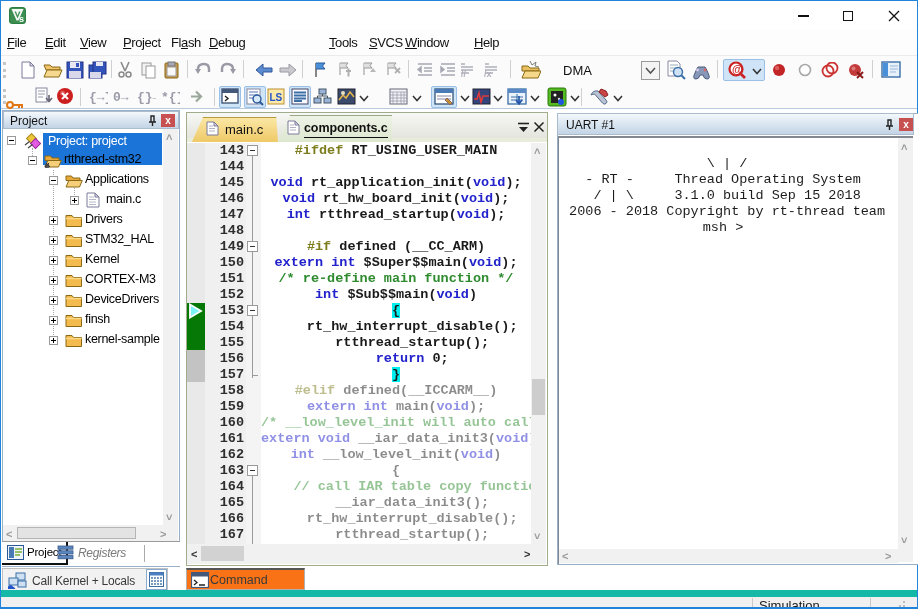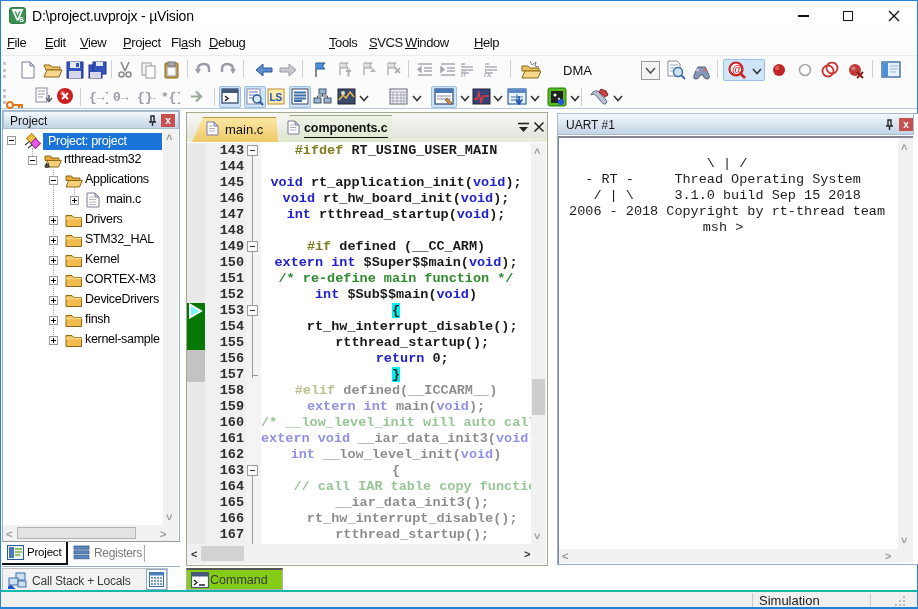--- a/index.html
+++ b/index.html
@@ -15,21 +15,21 @@
   #menubar { position:absolute; left:1px; top:30px; width:916px; height:26px; background:#fdfdfd; border-bottom:1px solid #ebebeb; }
   .menu-item { position:absolute; top:5px; font-size:13px; letter-spacing:-0.4px; color:#111; }
   #toolbar1 { position:absolute; left:1px; top:56px; width:916px; height:28px; background:#fbfbfb; }
   #toolbar2 { position:absolute; left:1px; top:84px; width:916px; height:25px; background:#fbfbfb;
               border-bottom:1px solid #b9cade; }
   .grip { position:absolute; left:3px; width:3px; border-left:3px dotted #c5c5c5; }
   .tsep { position:absolute; top:4px; width:1px; height:18px; background:#d0d0d0; }
   .ticon { position:absolute; width:20px; height:20px; }
   .hl { background:#cfe4f7; border:1px solid #9ac0e8; border-radius:2px; }
   
-  #statusbar { position:absolute; left:1px; top:590px; width:916px; height:17px; background:#f0f0f0; border-top:2px solid #14b8a6; }
+  #statusbar { position:absolute; left:1px; top:590px; width:916px; height:17px; background:#f0f0f0; border-top:7px solid #14b8a6; }
   #statusbar .stext { position:absolute; top:1px; font-size:13px; color:#1a1a1a; }
   #btmline { position:absolute; left:0; top:607px; width:918px; height:2px; background:#2183d9; }
   
   .dockhdr { background:linear-gradient(#f4f8fb,#dce7f2 45%,#c3d4e5); border:1px solid #aabccd; }
   .redx { background:#c75050; color:#fff; text-align:center; }
   
   .trow { position:absolute; height:20px; font-size:12.5px; letter-spacing:-0.3px; color:#000; white-space:nowrap; }
   .ebox { position:absolute; width:9px; height:9px; background:#fff; border:1px solid #9a9a9a; }
   .ebox i { position:absolute; background:#000; }
   
@@ -47,21 +47,20 @@
 <div id="frame"></div>
 
 <div id="titlebar">
   <svg class="abs" style="left:8px; top:6px;" width="17" height="17" viewBox="0 0 17 17">
     <rect x="0" y="0" width="17" height="17" rx="3.5" fill="#2e7d43"></rect>
     <rect x="1" y="1" width="15" height="15" rx="3" fill="#3c8f51"></rect>
     <path d="M2.5 2 L14.5 2 L9.5 13.5 L7.5 13.5 Z" fill="#fff" opacity="0.95"></path>
     <path d="M5.5 4.5 L8.5 11.5 L11.5 4.5 L10 4.5 L8.5 8.5 L7 4.5 Z" fill="#3c8f51"></path>
     <text x="12.5" y="14.5" font-size="9" font-weight="bold" fill="#fff" font-family="Liberation Sans" text-anchor="middle">s</text>
   </svg>
-  <div id="title-text">D:\project.uvprojx - µVision</div>
   <div class="abs" style="left:797px; top:14px; width:11px; height:1.5px; background:#111;"></div>
   <div class="abs" style="left:842px; top:10px; width:10px; height:10px; border:1.4px solid #111;"></div>
   <svg class="abs" style="left:887px; top:9px;" width="12" height="12" viewBox="0 0 12 12">
     <path d="M1 1 L11 11 M11 1 L1 11" stroke="#111" stroke-width="1.3"></path>
   </svg>
 </div>
 
 <div id="menubar">
   <div class="menu-item" style="left:6px;"><u>F</u>ile</div>
   <div class="menu-item" style="left:44px;"><u>E</u>dit</div>
@@ -362,21 +361,21 @@
   <div class="abs" style="left:74px; top:188px; width:1px; height:13px; border-left:1px dotted #a8a8a8;"></div>
   <div class="trow" style="left:0; top:131px;">
     <div class="ebox" style="left:7px; top:5px;">
         <i style="left:1px; top:3px; width:5px; height:1px;"></i>
       </div>
     <svg class="abs" style="left:23px; top:2px;" width="18" height="17">
         <rect x="5" y="2" width="7" height="7" transform="rotate(45 8.5 5.5)" fill="#ecc53a" stroke="#a8861a"></rect>
         <rect x="9" y="7" width="7" height="7" transform="rotate(45 12.5 10.5)" fill="#e55ae5" stroke="#9a2a9a"></rect>
         <path d="M2 12 l4.5 -3.5 M5 15 l4.5 -3.5" stroke="#444" stroke-width="1.2"></path>
       </svg>
-    <div class="abs" style="left:43px; top:2px; width:119px; height:17px; background:#1b75d8; color:#fff; padding:1px 0 0 5px;">Project: project</div>
+    <div class="abs" style="left:43px; top:2px; width:119px; height:32px; background:#1b75d8; color:#fff; padding:1px 0 0 5px;">Project: project</div>
   </div>
   <div class="trow" style="left:0; top:151px;">
     <div class="ebox" style="left:28px; top:5px;">
         <i style="left:1px; top:3px; width:5px; height:1px;"></i>
       </div>
     <svg class="abs" style="left:44px; top:2px;" width="18" height="15">
         <path d="M1 3 h5.5 l1.5 2 h7 v2.5 h-14 z" fill="#e8a83a" stroke="#8a6914"></path>
         <path d="M1 14 l2.8 -6.5 h13.5 l-2.8 6.5 z" fill="#f7cf7a" stroke="#8a6914"></path>
         <circle cx="3" cy="13" r="2.4" fill="#555"></circle>
         <path d="M2 10 l4 4 M5 10 l-4 4" stroke="#333" stroke-width="1"></path>
@@ -495,38 +494,38 @@
 
 <div class="abs" style="left:2px; top:541px; width:178px; height:25px; background:#fff; border-top:1px solid #9a9a9a;"></div>
 <div class="abs" style="left:2px; top:542px; width:66px; height:23px; background:#fff; border-right:2px solid #111; border-bottom:2px solid #111;">
   <svg class="abs" style="left:5px; top:3px;" width="17" height="15">
       <rect x="0.5" y="0.5" width="16" height="14" fill="#eef4fb" stroke="#2a5a9a"></rect>
       <rect x="2" y="2" width="5" height="11" fill="#4a7ab5"></rect>
       <path d="M8 4 h7 M8 7 h7 M8 10 h5" stroke="#7ab03a" stroke-width="1.6"></path>
     </svg>
   <div class="abs" style="left:25px; top:4px; font-size:11.5px; letter-spacing:-0.2px; color:#000;">Project</div>
 </div>
-<div class="abs" style="left:70px; top:542px; width:74px; height:23px;">
+<div class="abs" style="left:54px; top:542px; width:74px; height:23px;font-style:italic;">
   <svg class="abs" style="left:3px; top:3px;" width="17" height="15">
       <rect x="1" y="1" width="15" height="3.2" fill="#5a87c0" stroke="#3a5a8a" stroke-width="0.8"></rect>
       <rect x="1" y="5.8" width="15" height="3.2" fill="#5a87c0" stroke="#3a5a8a" stroke-width="0.8"></rect>
       <rect x="1" y="10.6" width="15" height="3.2" fill="#5a87c0" stroke="#3a5a8a" stroke-width="0.8"></rect>
     </svg>
   <div class="abs" style="left:24px; top:4px; font-size:12px; letter-spacing:-0.3px; color:#7a7a7a;">Registers</div>
 </div>
 <div class="abs" style="left:144px; top:545px; width:1px; height:17px; background:#aaa;"></div>
 
 <div class="abs" style="left:2px; top:568px; width:166px; height:23px; background:#f2f2f2; border:1px solid #c0c0c0;">
   <svg class="abs" style="left:5px; top:3px;" width="20" height="17">
       <rect x="8" y="1" width="9" height="7" fill="#cfe0f2" stroke="#3a6ea5"></rect>
       <rect x="1" y="6" width="9" height="7" fill="#cfe0f2" stroke="#3a6ea5"></rect>
       <rect x="10" y="9" width="8" height="6" fill="#cfe0f2" stroke="#3a6ea5"></rect>
       <path d="M3 13 a4 4 0 1 0 4 3" fill="#2255cc"></path>
     </svg>
-  <div class="abs" style="left:29px; top:5px; font-size:12px; letter-spacing:-0.2px; color:#3a3a3a;">Call Stack + Locals</div>
+  <div class="abs" style="left:29px; top:5px; font-size:12px; letter-spacing:-0.2px; color:#3a3a3a;">Call Kernel + Locals</div>
 </div>
 <div class="abs" style="left:146px; top:569px; width:21px; height:21px; background:#fdfdfd; border:1px solid #88aacc;">
   <svg class="abs" style="left:2px; top:2px;" width="15" height="15">
       <rect x="0.5" y="0.5" width="14" height="14" fill="#fff" stroke="#3a6ea5"></rect>
       <rect x="0.5" y="0.5" width="14" height="3" fill="#4a80c0"></rect>
       <g fill="#3a6ea5">
         <circle cx="3" cy="6" r="0.9"></circle>
         <circle cx="6" cy="6" r="0.9"></circle>
         <circle cx="9" cy="6" r="0.9"></circle>
         <circle cx="12" cy="6" r="0.9"></circle>
@@ -535,21 +534,21 @@
         <circle cx="9" cy="9" r="0.9"></circle>
         <circle cx="12" cy="9" r="0.9"></circle>
         <circle cx="3" cy="12" r="0.9"></circle>
         <circle cx="6" cy="12" r="0.9"></circle>
         <circle cx="9" cy="12" r="0.9"></circle>
         <circle cx="12" cy="12" r="0.9"></circle>
       </g>
     </svg>
 </div>
 
-<div class="abs" style="left:186px; top:568px; width:97px; height:22px; background:#84cc16; border:1px solid #b0b0b0; border-top:2px solid #555;">
+<div class="abs" style="left:186px; top:568px; width:119px; height:22px; background:#f97316; border:1px solid #b0b0b0; border-top:2px solid #555;">
   <svg class="abs" style="left:4px; top:2px;" width="18" height="16">
       <rect x="0.5" y="0.5" width="17" height="15" fill="#fff" stroke="#44597a" stroke-width="1.2"></rect>
       <rect x="0.5" y="0.5" width="17" height="4" fill="#44597a"></rect>
       <path d="M3 8 l3 2.5 l-3 2.5 M8 13 h6" fill="none" stroke="#222" stroke-width="1.3"></path>
     </svg>
   <div class="abs" style="left:23px; top:3px; font-size:12.5px; color:#3a3a3a;">Command</div>
 </div>
 
 <div class="abs" style="left:186px; top:112px; width:362px; height:454px; border:1px solid #a0ac8a; background:#fff;"></div>
 <div class="abs" style="left:187px; top:113px; width:360px; height:29px; background:linear-gradient(#f7f7f5,#e2e2da);"></div>

